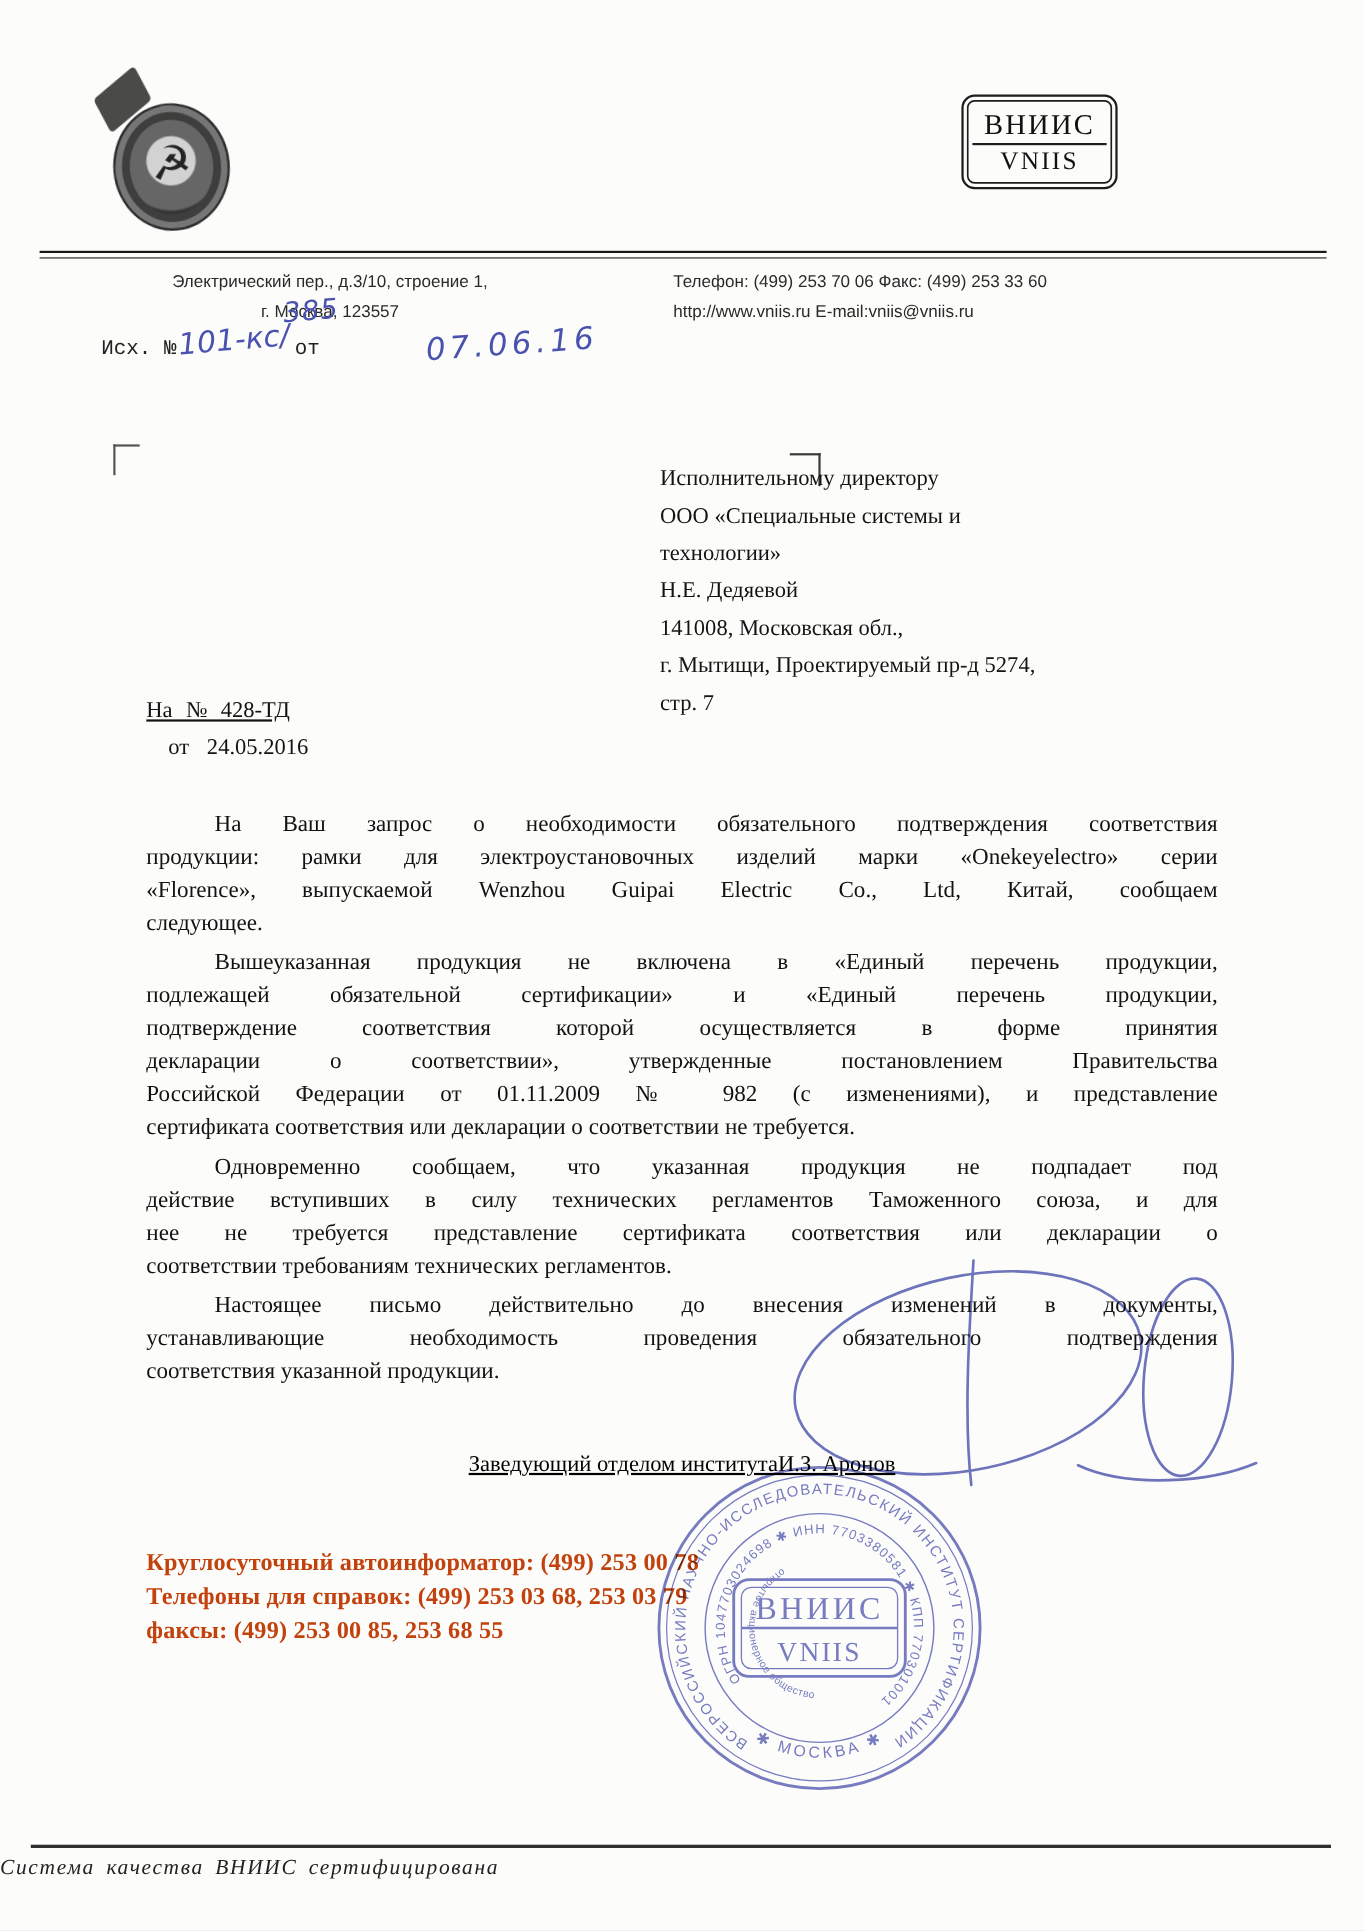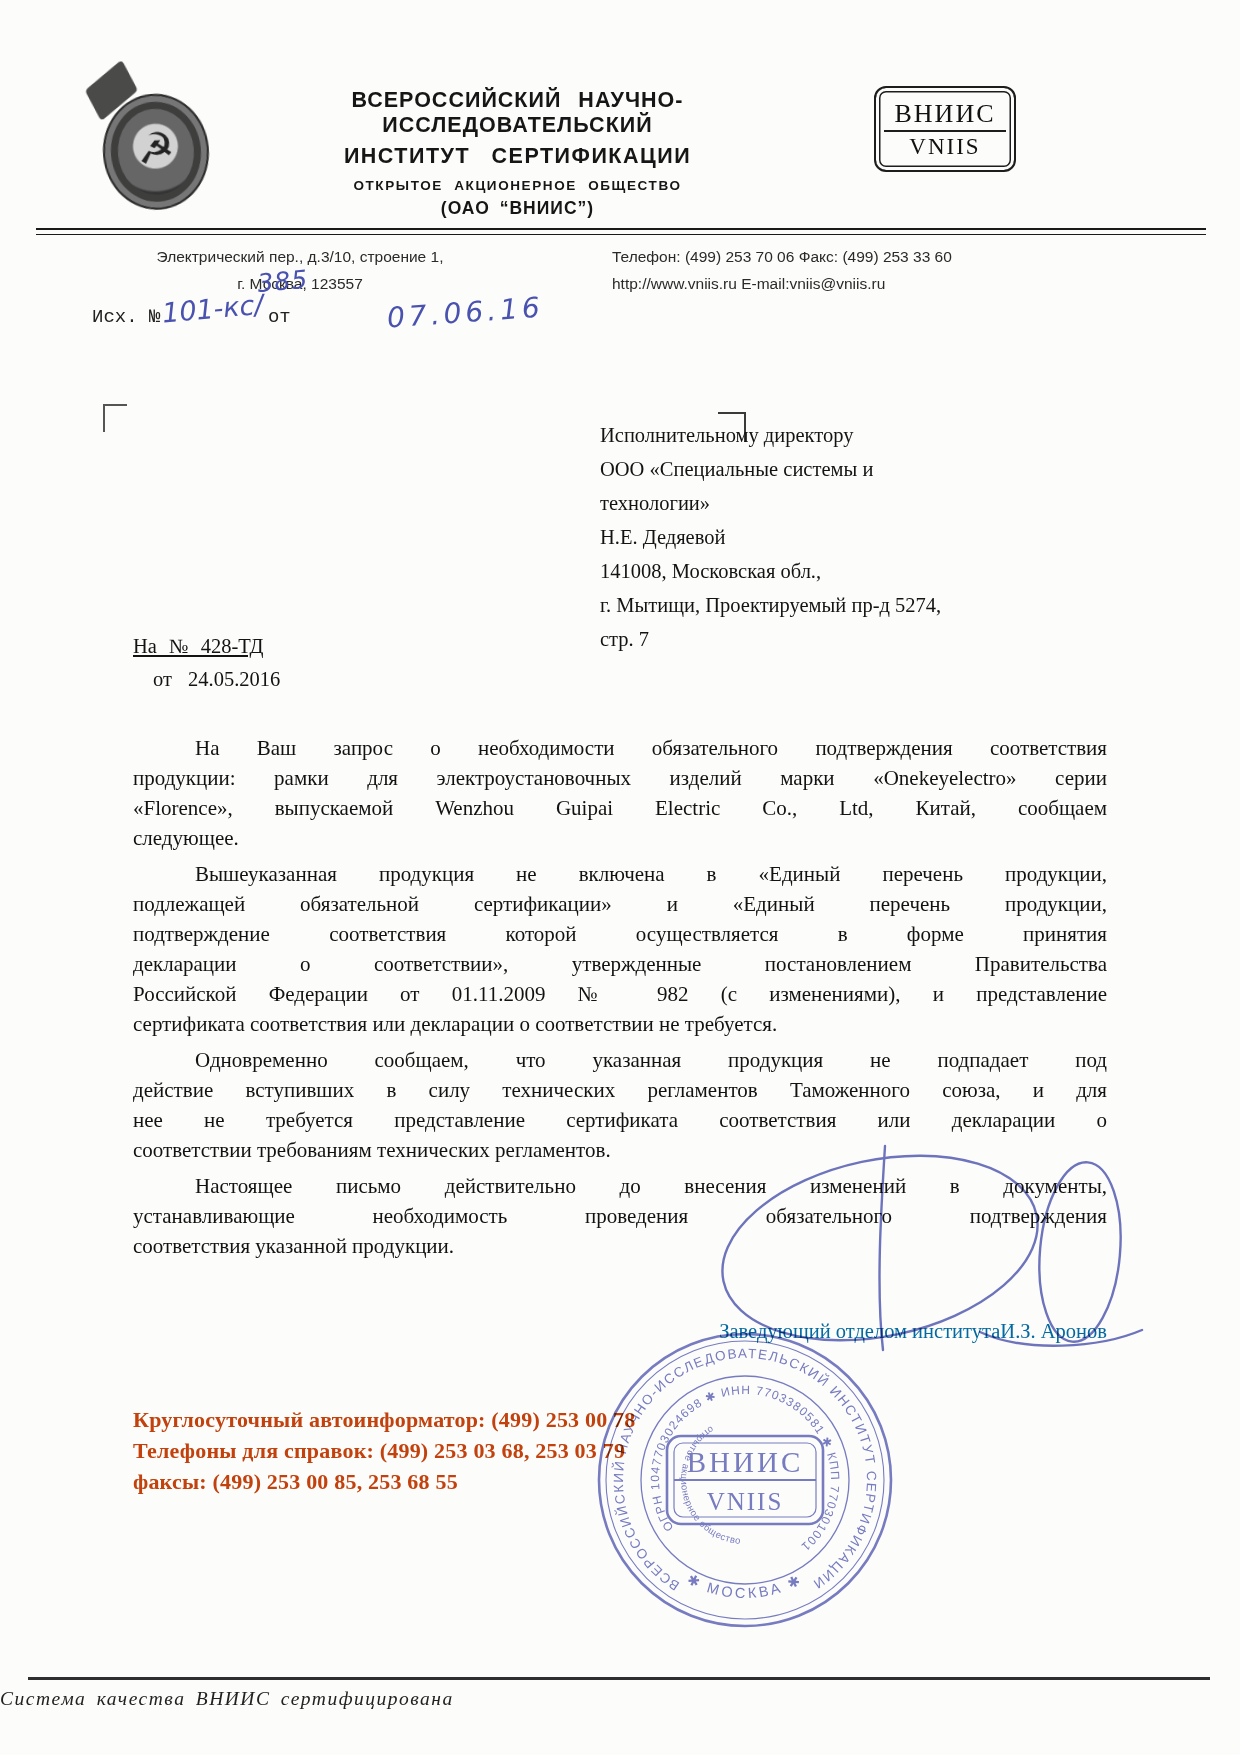--- a/index.html
+++ b/index.html
@@ -67,21 +67,21 @@
 
   
   .body-text{position:absolute;left:133px;top:733px;width:974px;font-size:21px;color:#121212;font-family:Liberation Serif, serif;}
   .body-text .para{margin:0 0 6px 0;}
   .body-text .line{line-height:30px;text-align:justify;text-align-last:justify;white-space:normal;}
   .body-text .line.first{padding-left:62px;}
   .body-text .line.last{text-align-last:left;}
 
   
   .sign-row{position:absolute;left:133px;top:1320px;width:974px;display:flex;
-            justify-content:flex-end;font-size:20.5px;color:#0369a1;}
+            justify-content:center;font-size:20.5px;color:#000000;text-decoration:underline;}
   .contacts{position:absolute;left:133px;top:1404px;font-weight:bold;font-size:22px;
             line-height:31px;color:#c2410c;letter-spacing:.2px;}
 
   
   .stamp{position:absolute;left:545px;top:1280px;mix-blend-mode:multiply;opacity:.82;filter:blur(.35px);}
   .pen{position:absolute;left:680px;top:1140px;mix-blend-mode:multiply;opacity:.8;}
 
   
   .frule{position:absolute;left:28px;top:1677px;width:1182px;height:2.5px;background:#2f2f2f;}
   .footer-text{position:absolute;left:0;top:1688px;width:1060px;text-align:left;
@@ -92,26 +92,20 @@
 
 <div class="page">
 
   <div class="emblem">
     <div class="ribbon"></div>
     <div class="medal">
       <span class="hs">☭</span>
     </div>
   </div>
 
-  <div class="org-block">
-    <div class="org1">ВСЕРОССИЙСКИЙ НАУЧНО-ИССЛЕДОВАТЕЛЬСКИЙ</div>
-    <div class="org2">ИНСТИТУТ СЕРТИФИКАЦИИ</div>
-    <div class="org3">ОТКРЫТОЕ АКЦИОНЕРНОЕ ОБЩЕСТВО</div>
-    <div class="org4">(ОАО “ВНИИС”)</div>
-  </div>
 
   <div class="logo-box">
     <div class="logo-cy">ВНИИС</div>
     <div class="logo-la">VNIIS</div>
   </div>
 
   <div class="hrule"></div>
 
   <div class="addr-left">
     <div>Электрический пер., д.3/10, строение 1,</div>

